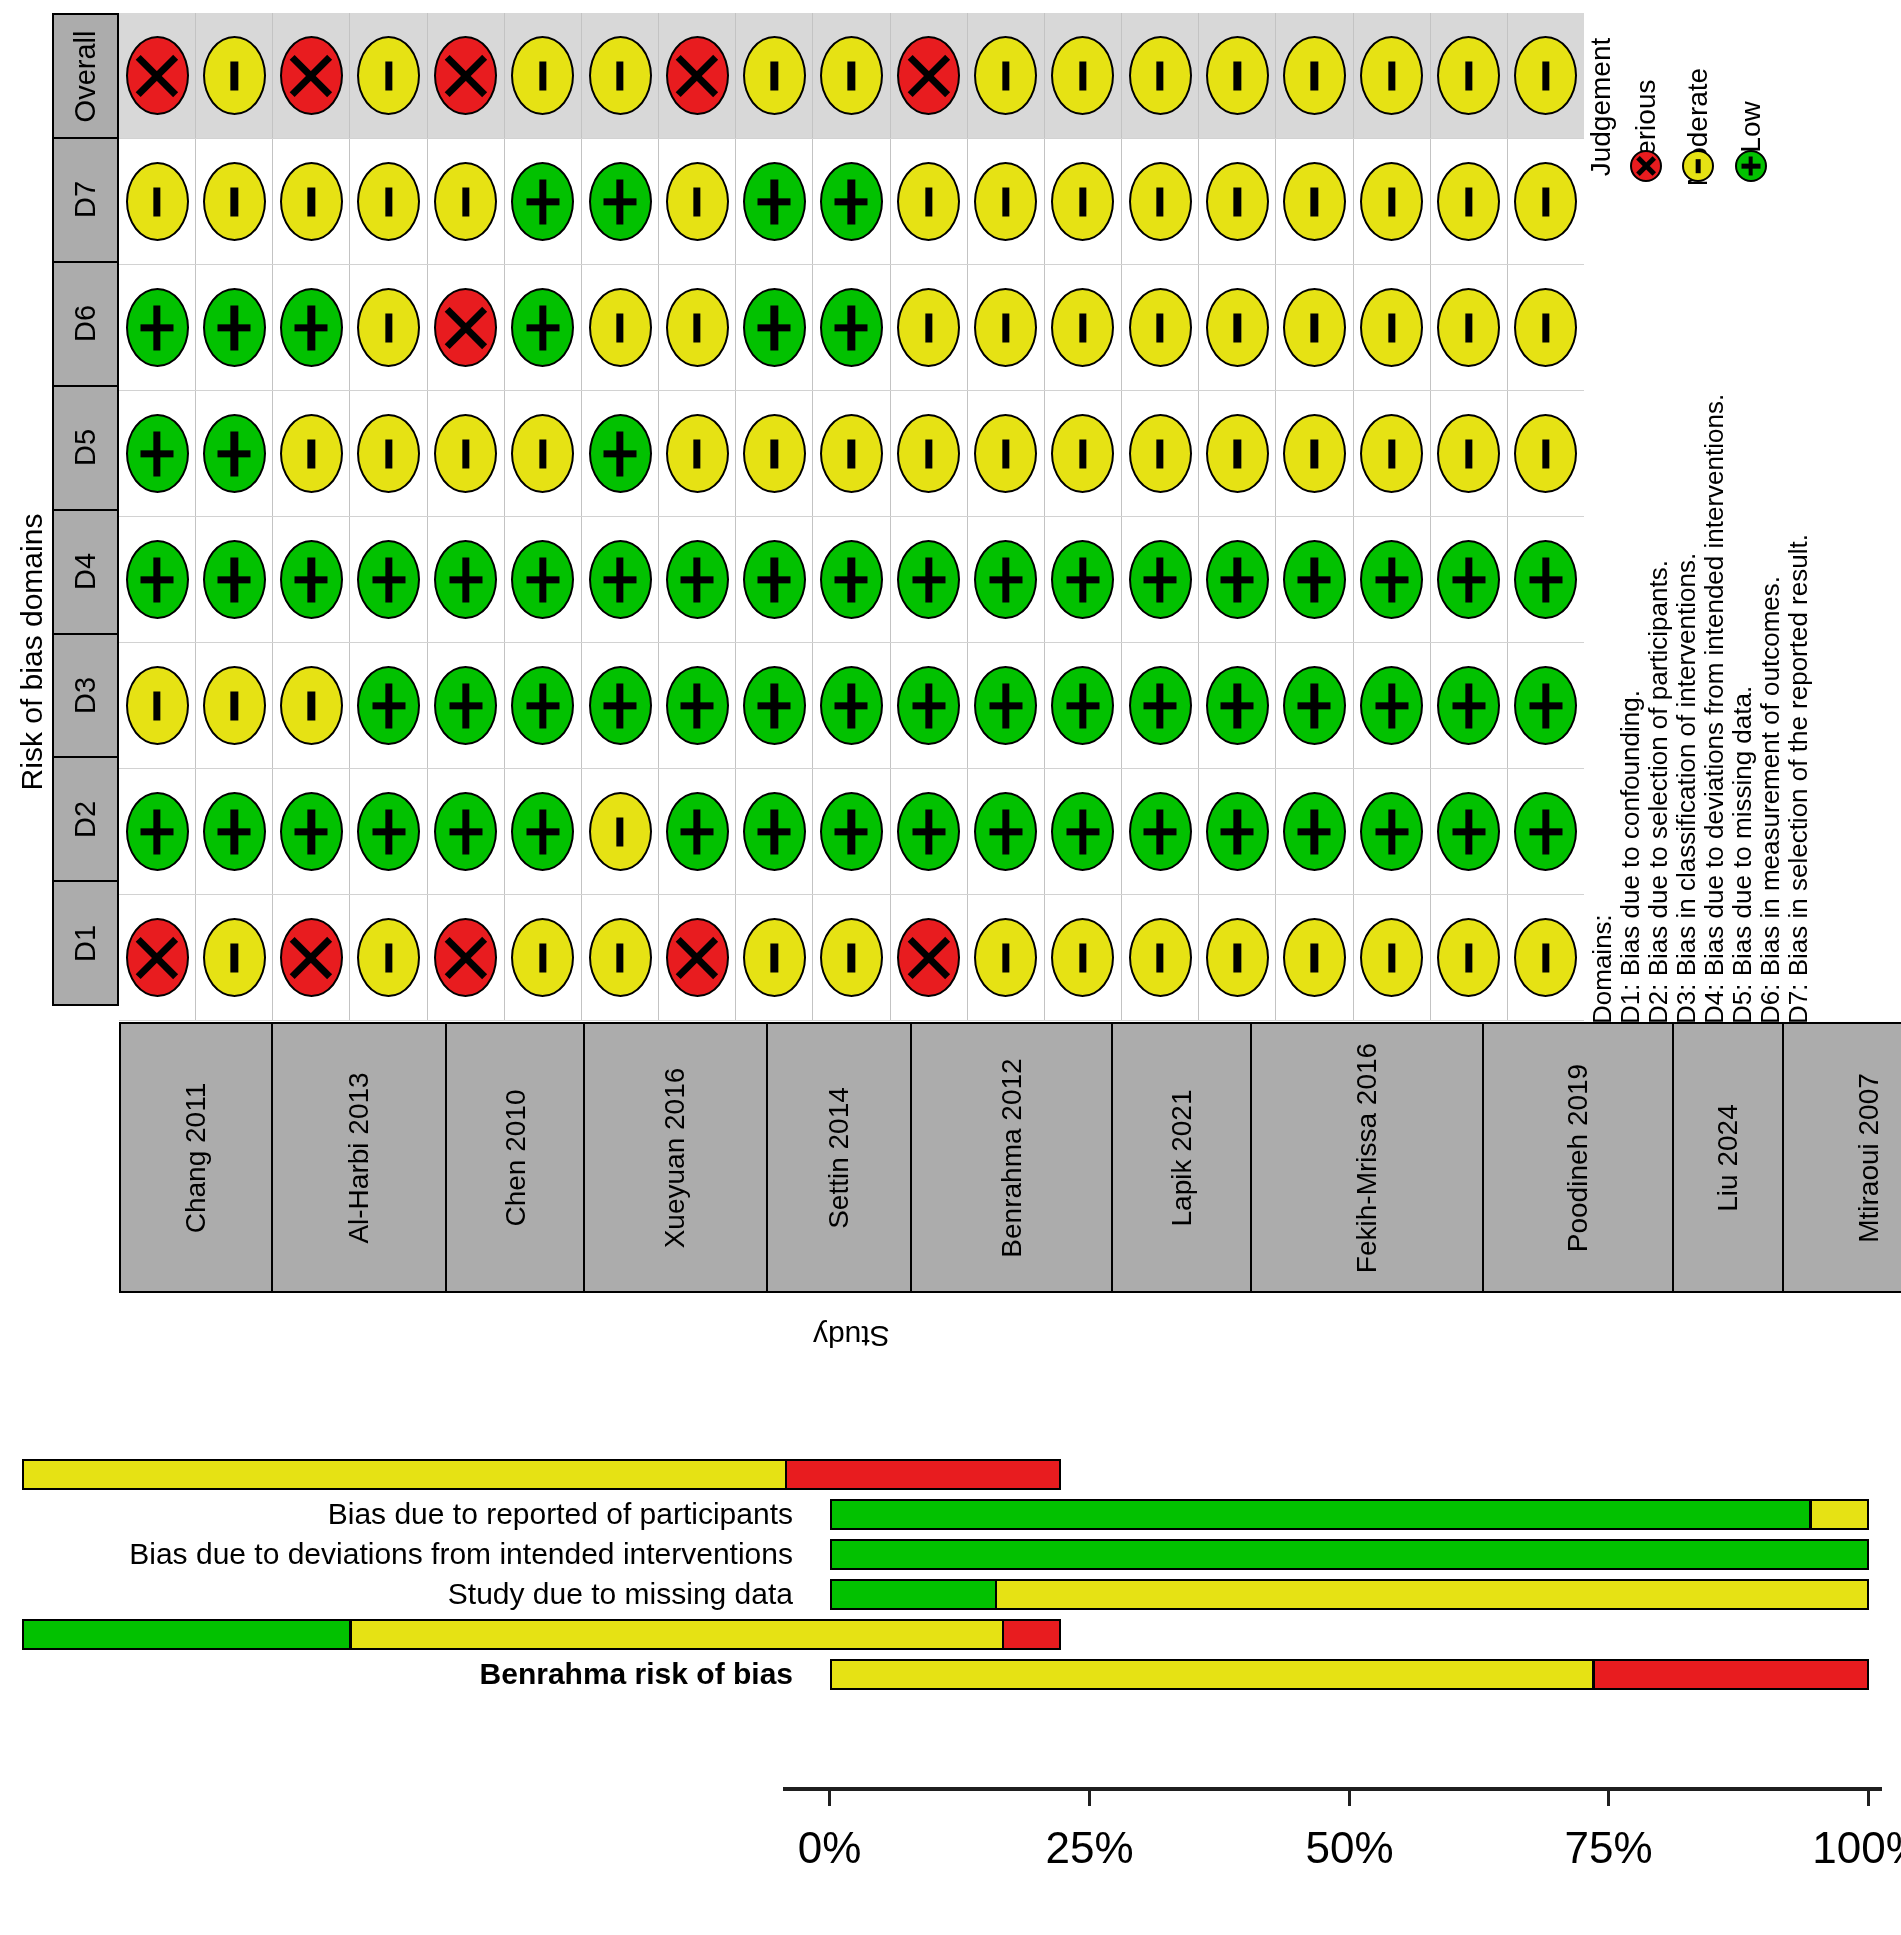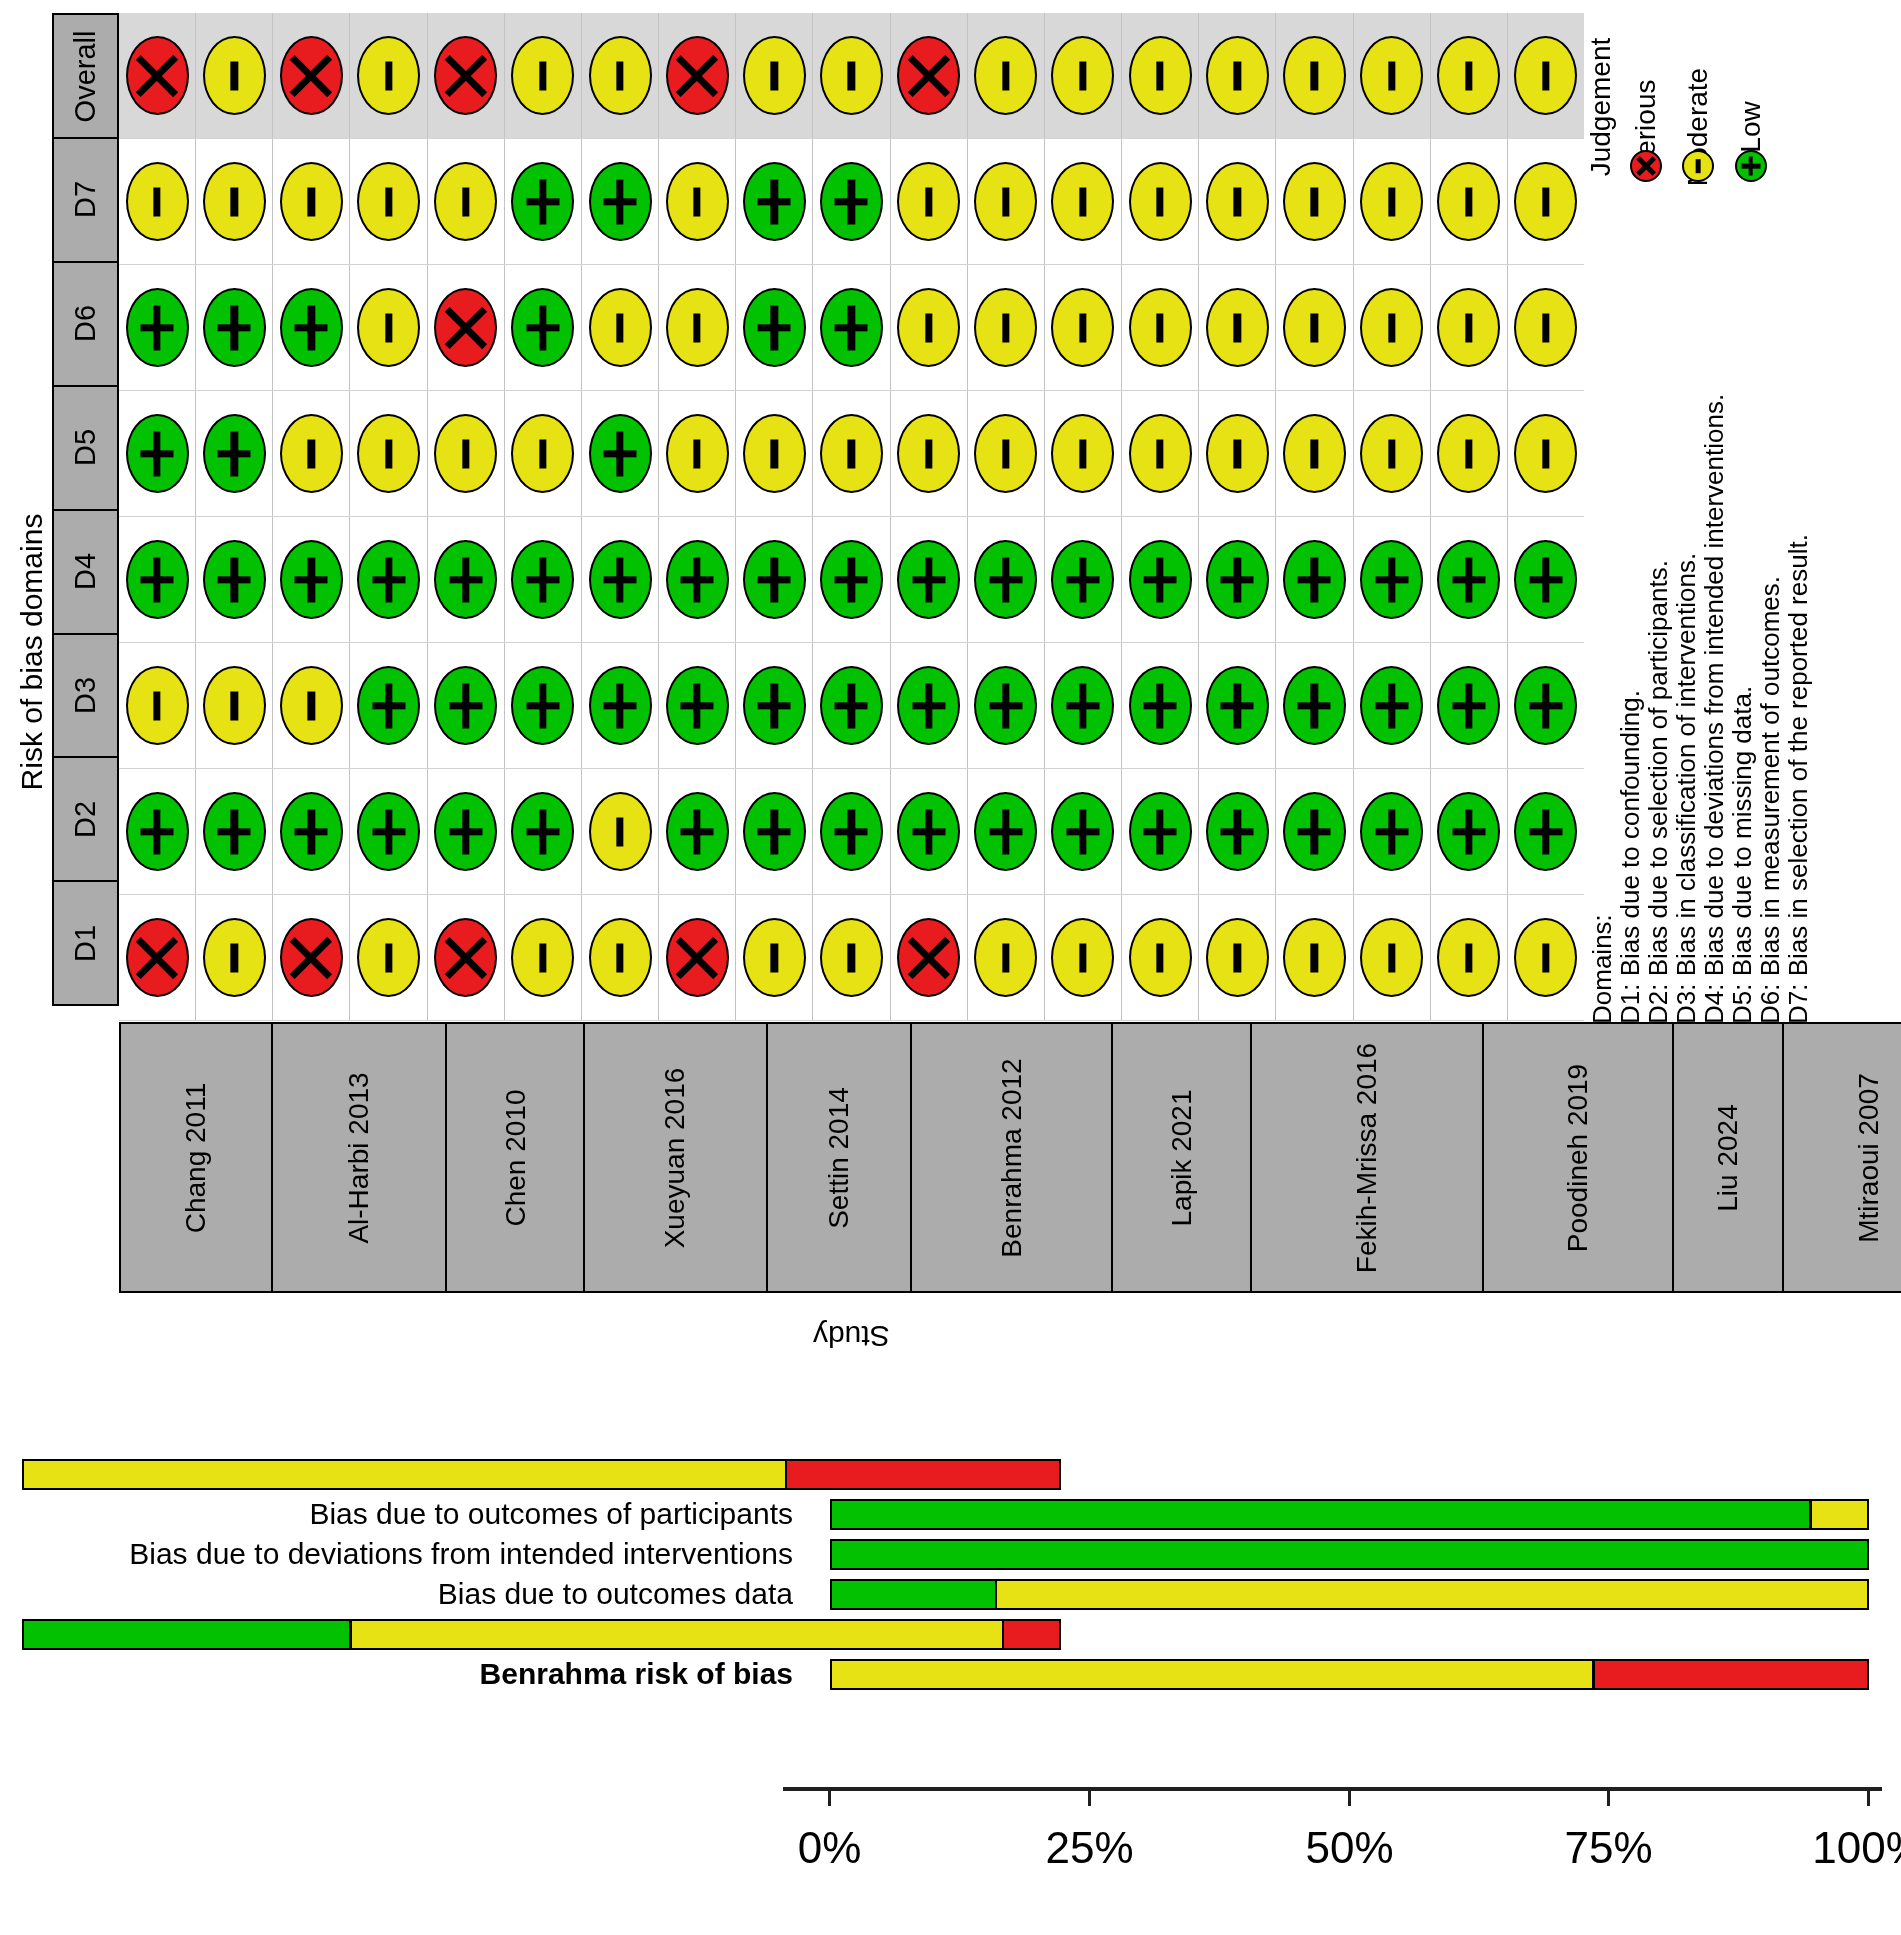--- a/index.html
+++ b/index.html
@@ -1055,34 +1055,34 @@
   </div>
 
   <div class="abs" id="barchart">
       <div class="brow">
         <div class="bbar">
           <div class="bseg" style="flex-grow: 73.7; background: rgb(230, 226, 20);"></div>
           <div class="bseg" style="flex-grow: 26.3; background: rgb(232, 28, 31);"></div>
         </div>
       </div>
       <div class="brow">
-        <div class="blabel">Bias due to outcomes of participants</div>
+        <div class="blabel">Bias due to reported of participants</div>
         <div class="bbar">
           <div class="bseg" style="flex-grow: 94.7; background: rgb(2, 193, 0);"></div>
           <div class="bseg" style="flex-grow: 5.3; background: rgb(230, 226, 20);"></div>
         </div>
       </div>
       <div class="brow">
         <div class="blabel">Bias due to deviations from intended interventions</div>
         <div class="bbar">
           <div class="bseg" style="flex-grow: 100; background: rgb(2, 193, 0);"></div>
         </div>
       </div>
       <div class="brow">
-        <div class="blabel">Bias due to outcomes data</div>
+        <div class="blabel">Study due to missing data</div>
         <div class="bbar">
           <div class="bseg" style="flex-grow: 15.8; background: rgb(2, 193, 0);"></div>
           <div class="bseg" style="flex-grow: 84.2; background: rgb(230, 226, 20);"></div>
         </div>
       </div>
       <div class="brow">
         <div class="bbar">
           <div class="bseg" style="flex-grow: 31.6; background: rgb(2, 193, 0);"></div>
           <div class="bseg" style="flex-grow: 63.2; background: rgb(230, 226, 20);"></div>
           <div class="bseg" style="flex-grow: 5.3; background: rgb(232, 28, 31);"></div>

